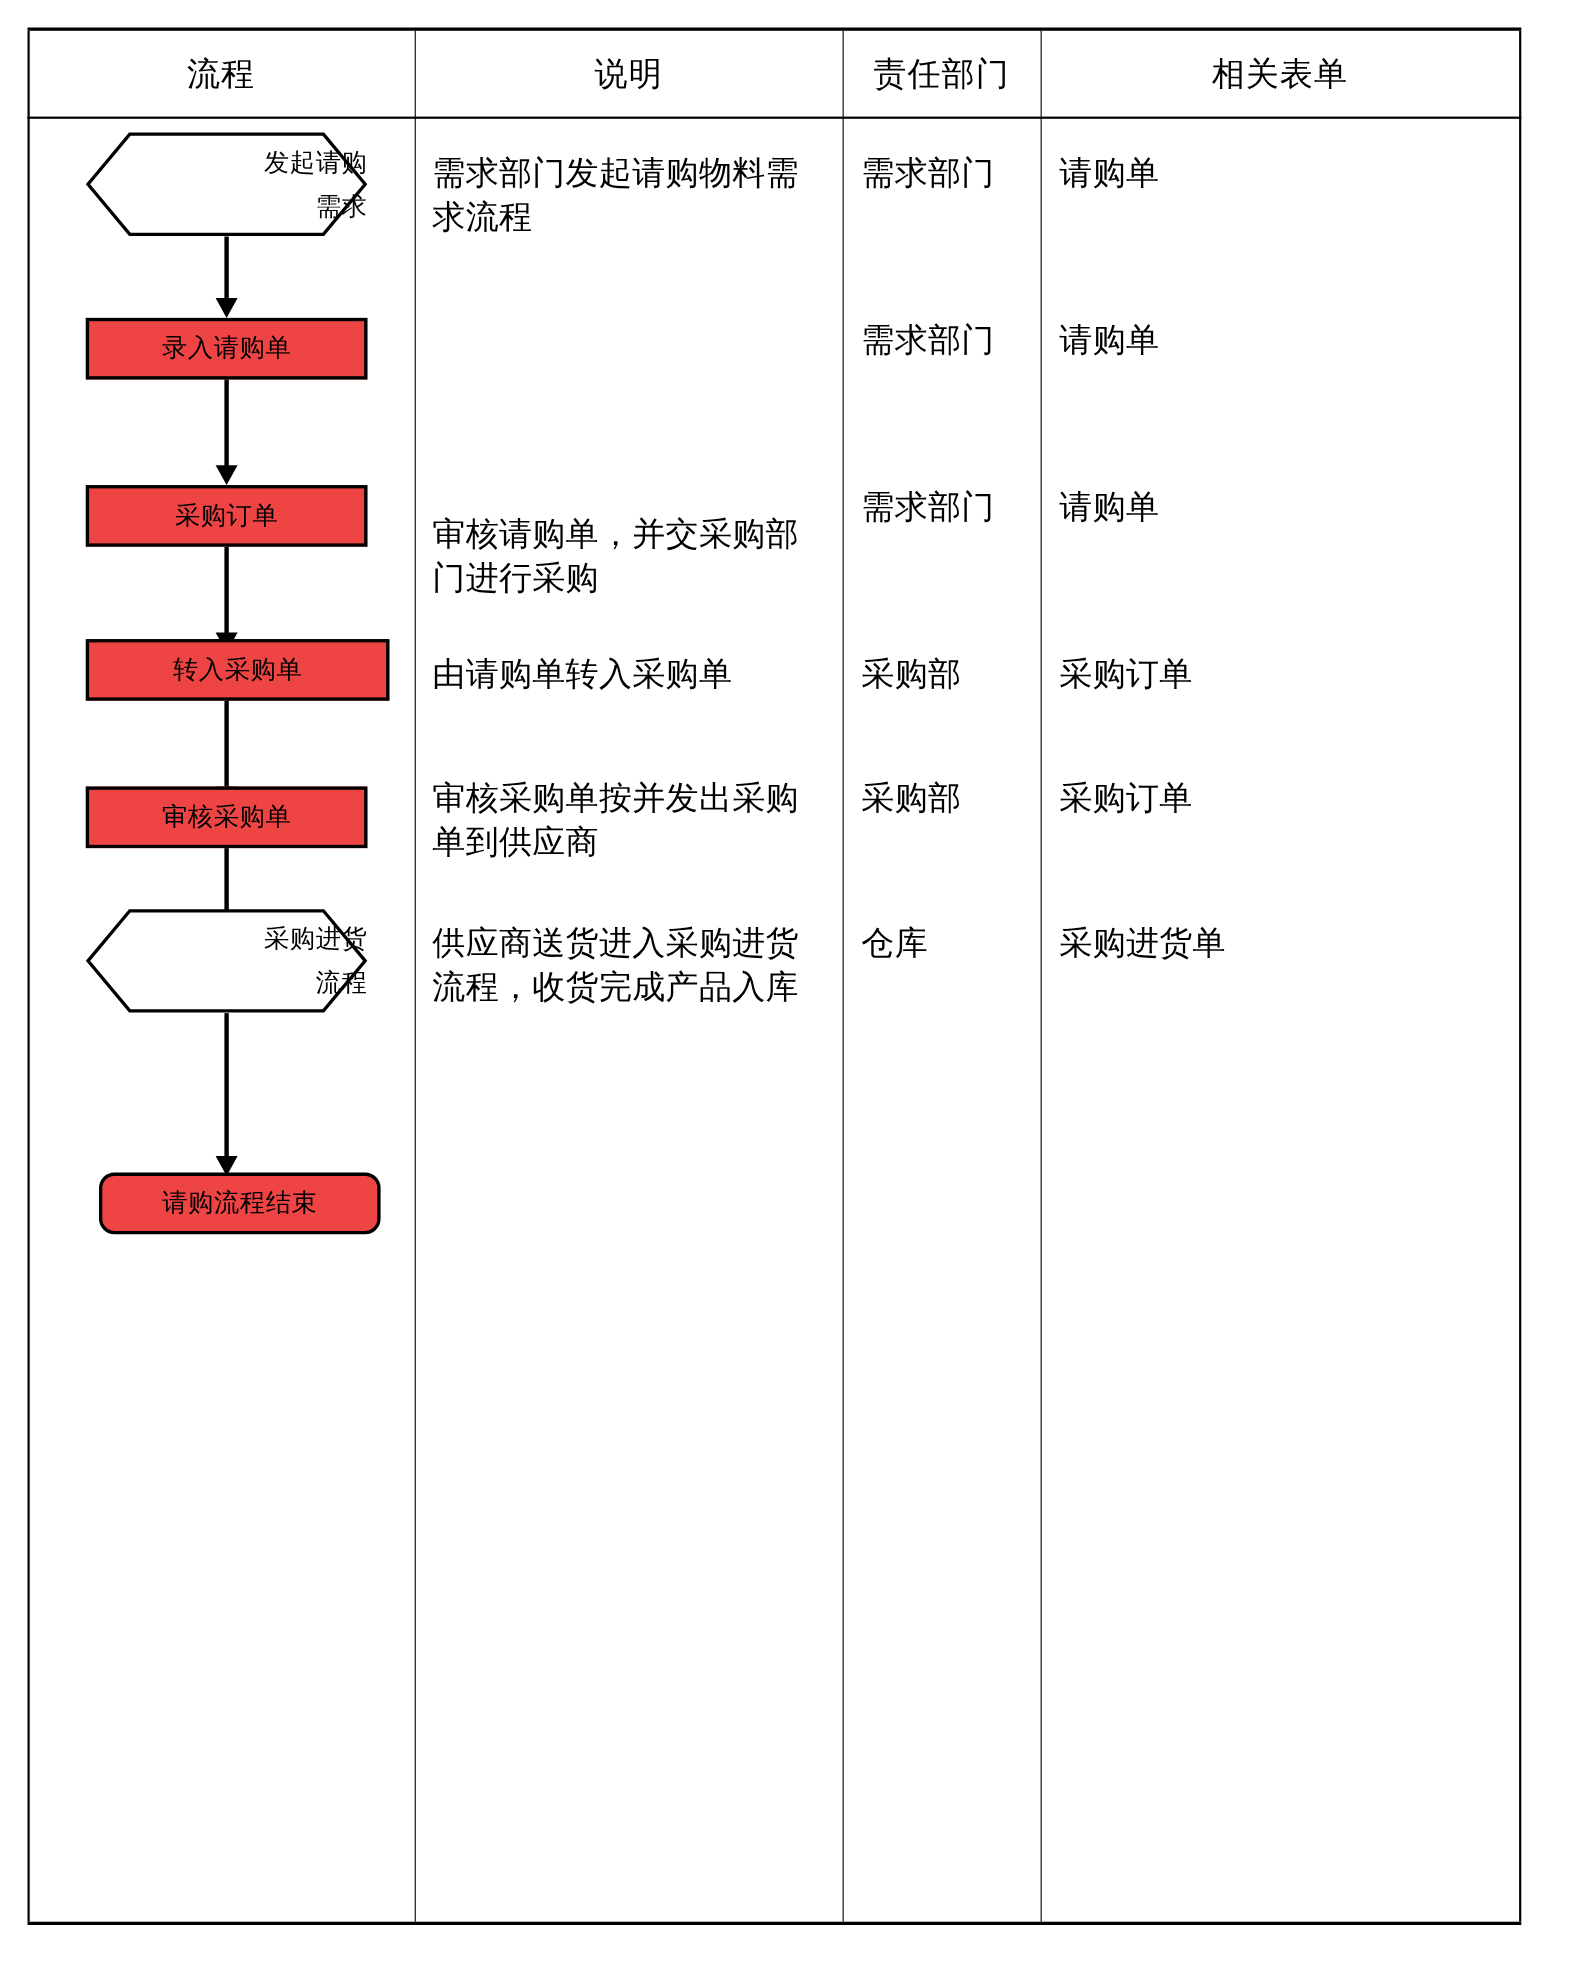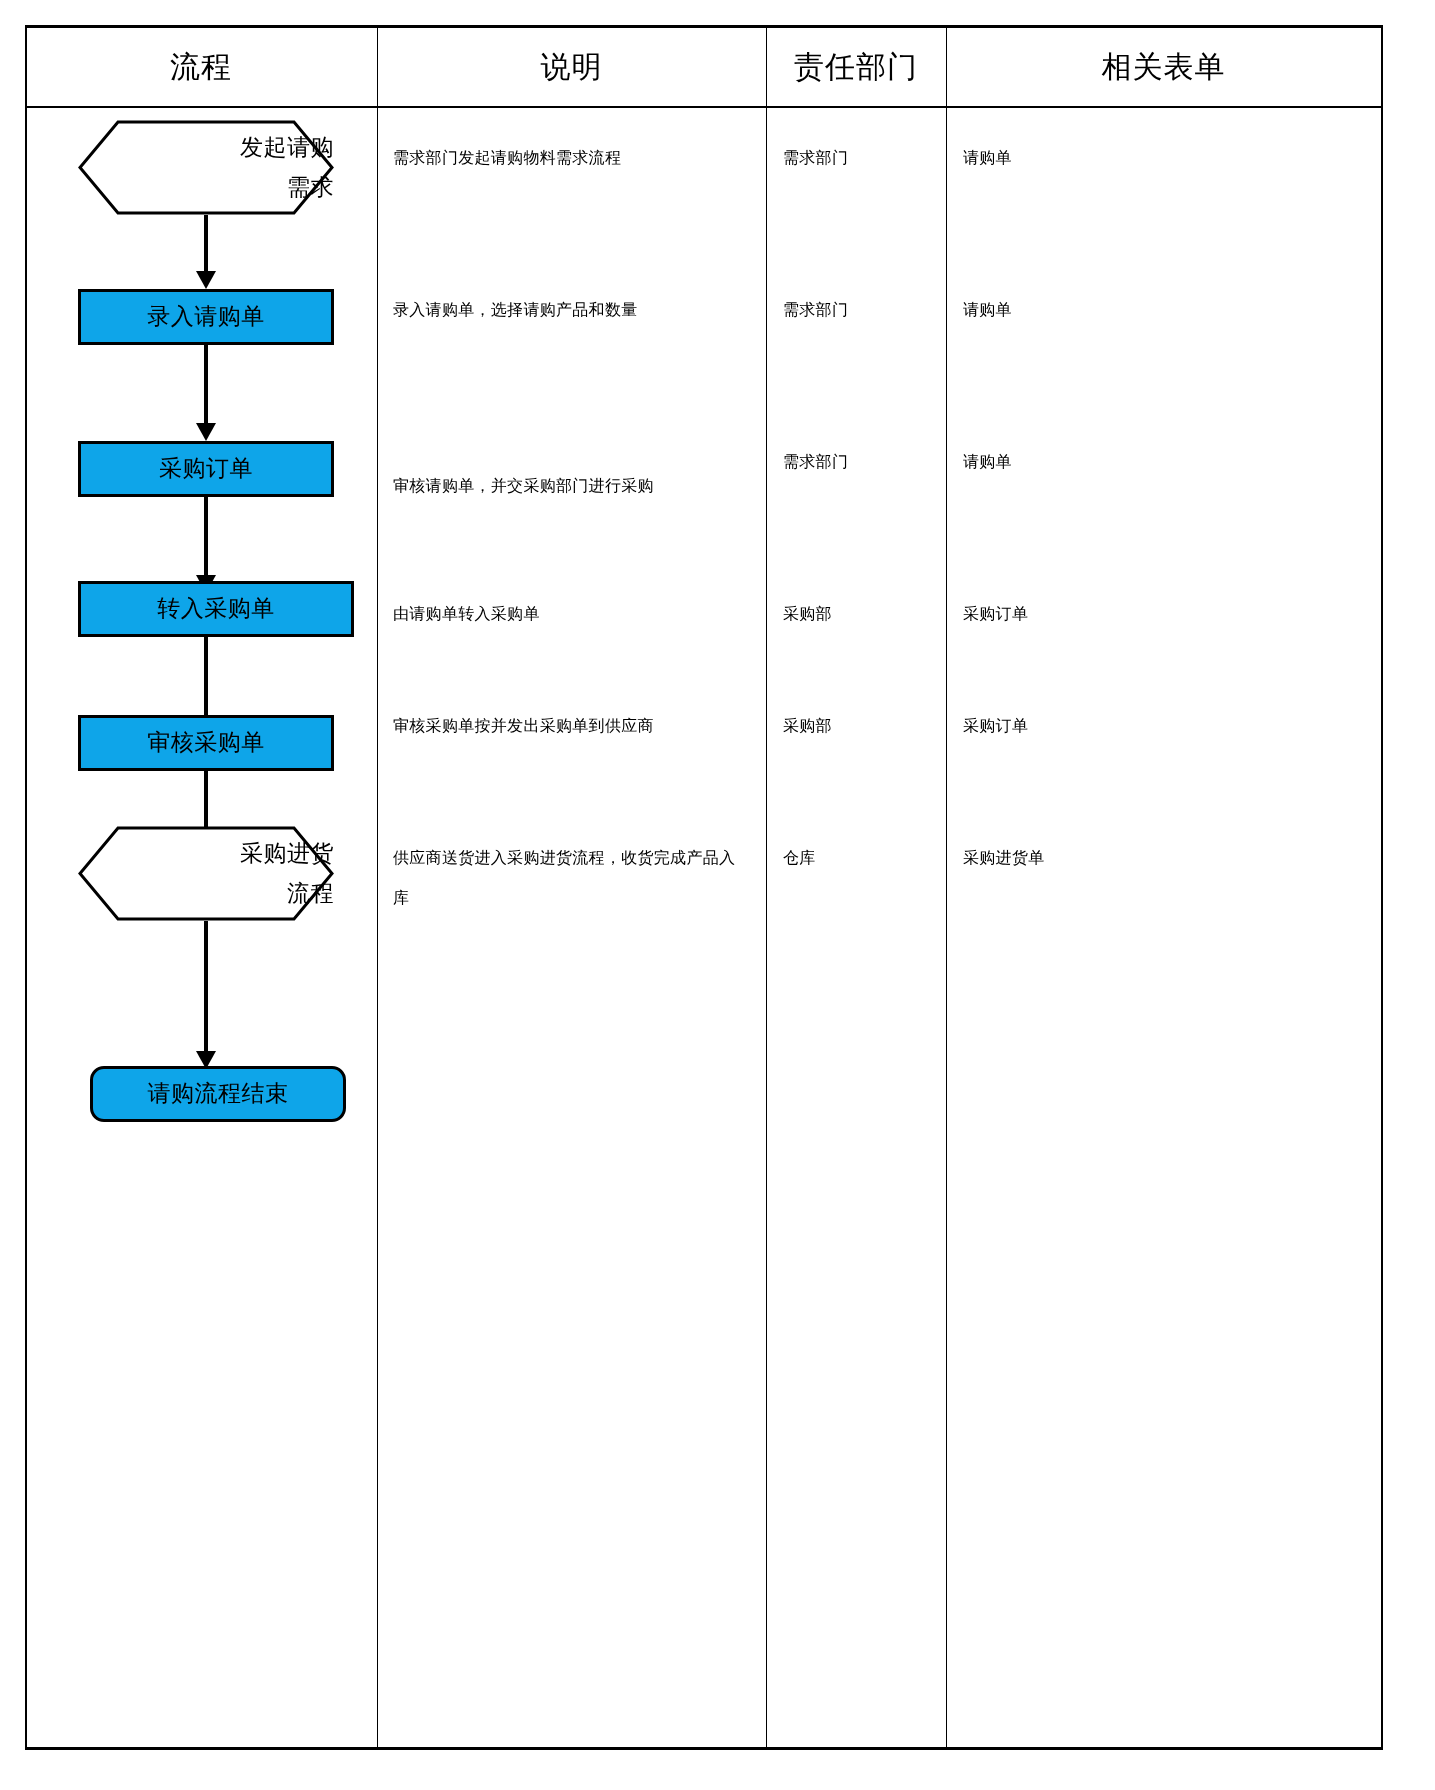--- a/index.html
+++ b/index.html
@@ -60,21 +60,21 @@
     display: flex;
     align-items: center;
     justify-content: center;
     font-size: 30px;
     letter-spacing: 1px;
   }
 
   
   .cell {
     position: absolute;
-    font-size: 16px;
+    font-size: 30px;
     line-height: 40px;
     letter-spacing: 0.3px;
   }
 
   
   .flow {
     position: absolute;
     left: 25px;
     top: 103px;
     width: 354px;
@@ -84,21 +84,21 @@
   .node {
     position: absolute;
     box-sizing: border-box;
     display: flex;
     align-items: center;
     justify-content: center;
     text-align: center;
     font-size: 23px;
     line-height: 34px;
     letter-spacing: 0.5px;
-    background: #0ea5e9;
+    background: #ef4444;
   }
 
   .node.rect {
     border: 3px solid #000;
   }
   .node.rounded {
     border: 3px solid #000;
     border-radius: 14px;
     margin-left: 12px;
   }
@@ -161,21 +161,20 @@
     <div class="vline edge" style="left:1356px;"></div>
 
     <div class="hline" style="top:78px;"></div>
 
     <div class="hdr-cell" style="left:0px;   width:352px;">流程</div>
     <div class="hdr-cell" style="left:741px;  width:180px;">责任部门</div>
     <div class="hdr-cell" style="left:352px;  width:389px;">说明</div>
     <div class="hdr-cell" style="left:921px;  width:435px;">相关表单</div>
 
     <div class="cell" style="left:368px; top:110px; width:355px;">需求部门发起请购物料需求流程</div>
-    <div class="cell" style="left:368px; top:262px; width:355px;">录入请购单，选择请购产品和数量</div>
     <div class="cell" style="left:368px; top:414px; width:355px;margin-top:24px;">审核请购单，并交采购部门进行采购</div>
     <div class="cell" style="left:368px; top:566px; width:355px;">由请购单转入采购单</div>
     <div class="cell" style="left:368px; top:810px; width:355px;">供应商送货进入采购进货流程，收货完成产品入库</div>
     <div class="cell" style="left:368px; top:678px; width:355px;">审核采购单按并发出采购单到供应商</div>
 
     <div class="cell" style="left:758px; top:110px; width:155px;">需求部门</div>
     <div class="cell" style="left:758px; top:262px; width:155px;">需求部门</div>
     <div class="cell" style="left:758px; top:414px; width:155px;">需求部门</div>
     <div class="cell" style="left:758px; top:566px; width:155px;">采购部</div>
     <div class="cell" style="left:758px; top:678px; width:155px;">采购部</div>

